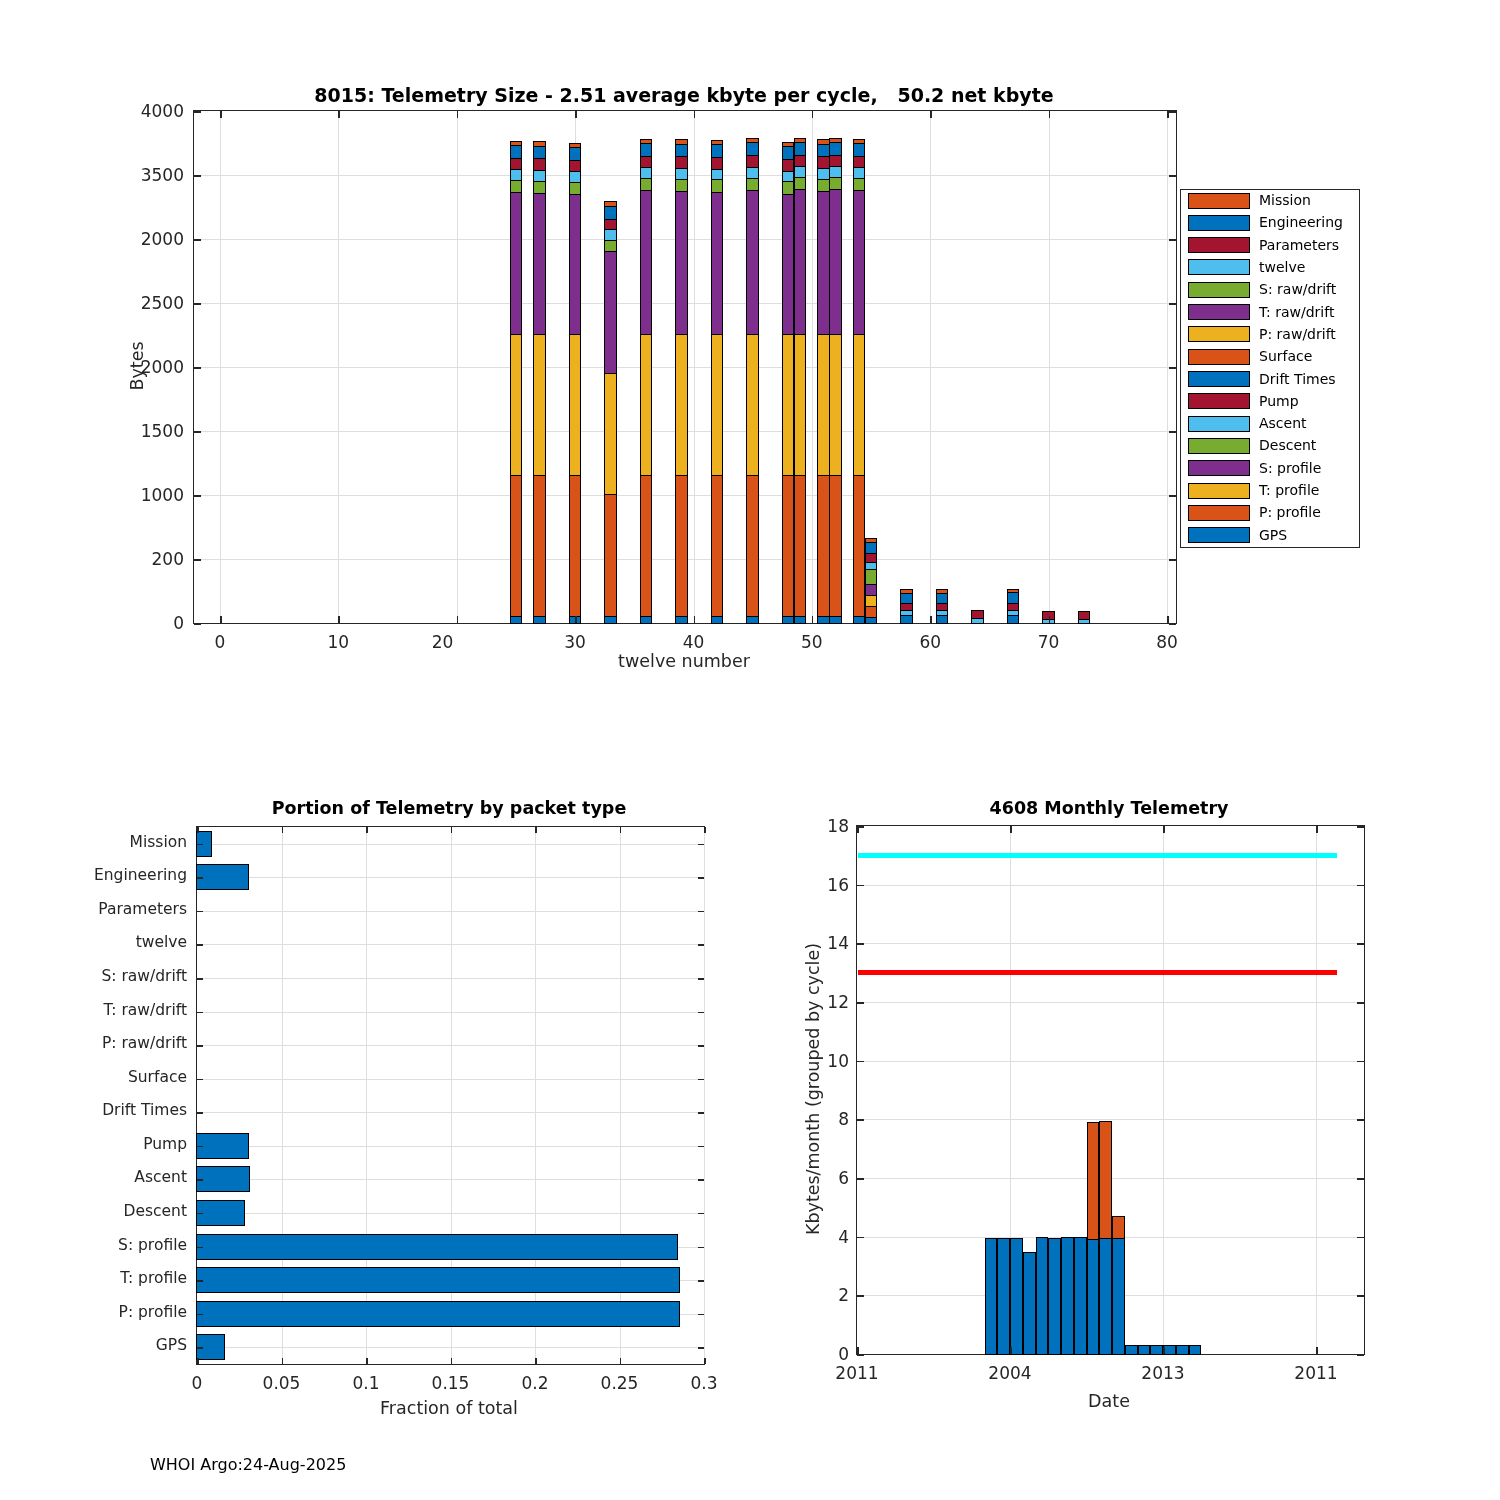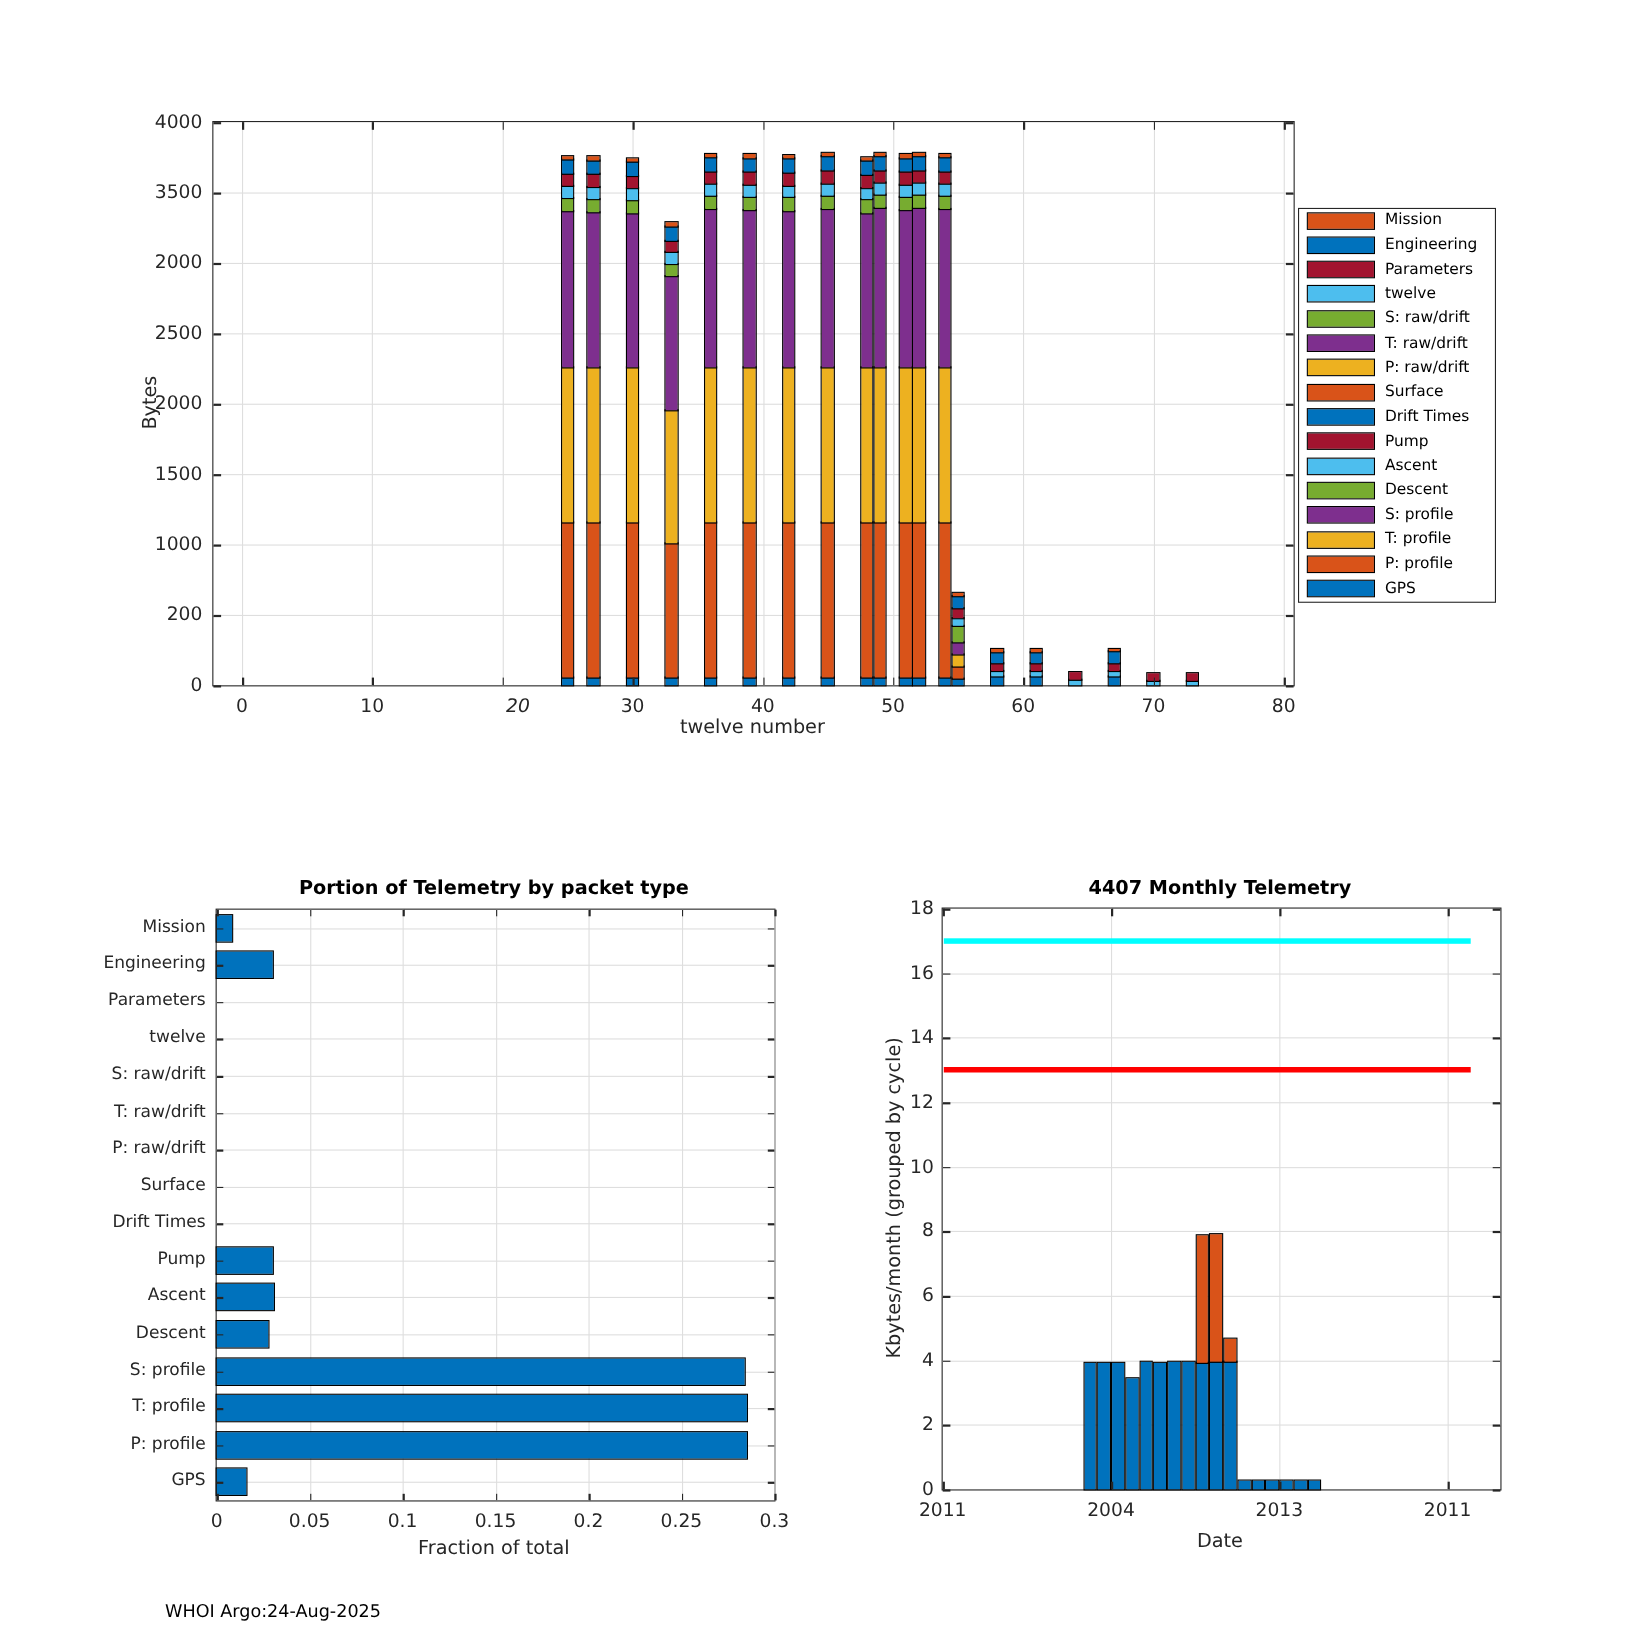--- a/index.html
+++ b/index.html
@@ -12,20 +12,21 @@
   .rot{transform:rotate(-90deg);}
   .footer{position:absolute;color:#000;font-size:16px;}
   .gen{position:absolute;}
   .tl{position:absolute;color:#262626;font-size:17px;white-space:nowrap;}
 </style>
 </head>
 <body>
 
 <div class="page">
 
+  <div class="title" style="left:684px;top:84px;font-size:19px;">8015: Telemetry Size - 2.51 average kbyte per cycle,   50.2 net kbyte</div>
   <div class="plot" id="plot-top" style="left:193px;top:110px;width:982px;height:512px;">
       <div class="gen" style="left: 26px; top: 0px; width: 1px; height: 512px; background: rgb(222, 222, 222);"></div>
       <div class="gen" style="left: 144.375px; top: 0px; width: 1px; height: 512px; background: rgb(222, 222, 222);"></div>
       <div class="gen" style="left: 262.75px; top: 0px; width: 1px; height: 512px; background: rgb(222, 222, 222);"></div>
       <div class="gen" style="left: 381.125px; top: 0px; width: 1px; height: 512px; background: rgb(222, 222, 222);"></div>
       <div class="gen" style="left: 499.5px; top: 0px; width: 1px; height: 512px; background: rgb(222, 222, 222);"></div>
       <div class="gen" style="left: 617.875px; top: 0px; width: 1px; height: 512px; background: rgb(222, 222, 222);"></div>
       <div class="gen" style="left: 736.25px; top: 0px; width: 1px; height: 512px; background: rgb(222, 222, 222);"></div>
       <div class="gen" style="left: 854.625px; top: 0px; width: 1px; height: 512px; background: rgb(222, 222, 222);"></div>
       <div class="gen" style="left: 973px; top: 0px; width: 1px; height: 512px; background: rgb(222, 222, 222);"></div>
@@ -184,21 +185,21 @@
       <div class="gen" style="left: 884.888px; top: 507.52px; width: 10.5px; height: 4.48px; background: rgb(77, 190, 238); outline: rgb(0, 0, 0) solid 1px;"></div>
       <div class="gen" style="left: 884.888px; top: 501.12px; width: 10.5px; height: 6.4px; background: rgb(162, 20, 47); outline: rgb(0, 0, 0) solid 1px;"></div>
       <div class="gen" style="left: 26px; bottom: 0px; width: 1.5px; height: 7px; background: rgb(38, 38, 38);"></div>
       <div class="gen" style="left: 26px; top: 0px; width: 1.5px; height: 7px; background: rgb(38, 38, 38);"></div>
       <div class="tl" style="left: 1px; top: 521px; width: 50px; text-align: center;">0</div>
       <div class="gen" style="left: 144.375px; bottom: 0px; width: 1.5px; height: 7px; background: rgb(38, 38, 38);"></div>
       <div class="gen" style="left: 144.375px; top: 0px; width: 1.5px; height: 7px; background: rgb(38, 38, 38);"></div>
       <div class="tl" style="left: 119.375px; top: 521px; width: 50px; text-align: center;">10</div>
       <div class="gen" style="left: 262.75px; bottom: 0px; width: 1.5px; height: 7px; background: rgb(38, 38, 38);"></div>
       <div class="gen" style="left: 262.75px; top: 0px; width: 1.5px; height: 7px; background: rgb(38, 38, 38);"></div>
-      <div class="tl" style="left: 237.75px; top: 521px; width: 50px; text-align: right; font-style: italic;">20</div>
+      <div class="tl" style="left: 237.75px; top: 521px; width: 50px; text-align: left;">20</div>
       <div class="gen" style="left: 381.125px; bottom: 0px; width: 1.5px; height: 7px; background: rgb(38, 38, 38);"></div>
       <div class="gen" style="left: 381.125px; top: 0px; width: 1.5px; height: 7px; background: rgb(38, 38, 38);"></div>
       <div class="tl" style="left: 356.125px; top: 521px; width: 50px; text-align: center;">30</div>
       <div class="gen" style="left: 499.5px; bottom: 0px; width: 1.5px; height: 7px; background: rgb(38, 38, 38);"></div>
       <div class="gen" style="left: 499.5px; top: 0px; width: 1.5px; height: 7px; background: rgb(38, 38, 38);"></div>
       <div class="tl" style="left: 474.5px; top: 521px; width: 50px; text-align: center;">40</div>
       <div class="gen" style="left: 617.875px; bottom: 0px; width: 1.5px; height: 7px; background: rgb(38, 38, 38);"></div>
       <div class="gen" style="left: 617.875px; top: 0px; width: 1.5px; height: 7px; background: rgb(38, 38, 38);"></div>
       <div class="tl" style="left: 592.875px; top: 521px; width: 50px; text-align: center;">50</div>
       <div class="gen" style="left: 736.25px; bottom: 0px; width: 1.5px; height: 7px; background: rgb(38, 38, 38);"></div>
@@ -373,21 +374,21 @@
       <div class="tl" style="left: 308px; top: 546px; width: 60px; text-align: center;">0.2</div>
       <div class="gen" style="left: 422.5px; bottom: 0px; width: 1.5px; height: 6px; background: rgb(38, 38, 38);"></div>
       <div class="gen" style="left: 422.5px; top: 0px; width: 1.5px; height: 6px; background: rgb(38, 38, 38);"></div>
       <div class="tl" style="left: 392.5px; top: 546px; width: 60px; text-align: center;">0.25</div>
       <div class="gen" style="left: 507px; bottom: 0px; width: 1.5px; height: 6px; background: rgb(38, 38, 38);"></div>
       <div class="gen" style="left: 507px; top: 0px; width: 1.5px; height: 6px; background: rgb(38, 38, 38);"></div>
       <div class="tl" style="left: 477px; top: 546px; width: 60px; text-align: center;">0.3</div>
     </div>
   <div class="axlabel" style="left:309px;top:1398px;width:280px;">Fraction of total</div>
 
-  <div class="title" style="left:1109px;top:798px;font-size:17.5px;">4407 Monthly Telemetry</div>
+  <div class="title" style="left:1109px;top:798px;font-size:17.5px;">4608 Monthly Telemetry</div>
   <div class="plot" id="plot-monthly" style="left:856px;top:825px;width:507px;height:528px;">
       <div class="gen" style="left: 153px; top: 0px; width: 1px; height: 528px; background: rgb(222, 222, 222);"></div>
       <div class="gen" style="left: 306px; top: 0px; width: 1px; height: 528px; background: rgb(222, 222, 222);"></div>
       <div class="gen" style="left: 459px; top: 0px; width: 1px; height: 528px; background: rgb(222, 222, 222);"></div>
       <div class="gen" style="left: 0px; top: 469.333px; width: 507px; height: 1px; background: rgb(222, 222, 222);"></div>
       <div class="gen" style="left: 0px; top: 410.667px; width: 507px; height: 1px; background: rgb(222, 222, 222);"></div>
       <div class="gen" style="left: 0px; top: 352px; width: 507px; height: 1px; background: rgb(222, 222, 222);"></div>
       <div class="gen" style="left: 0px; top: 293.333px; width: 507px; height: 1px; background: rgb(222, 222, 222);"></div>
       <div class="gen" style="left: 0px; top: 234.667px; width: 507px; height: 1px; background: rgb(222, 222, 222);"></div>
       <div class="gen" style="left: 0px; top: 176px; width: 507px; height: 1px; background: rgb(222, 222, 222);"></div>

